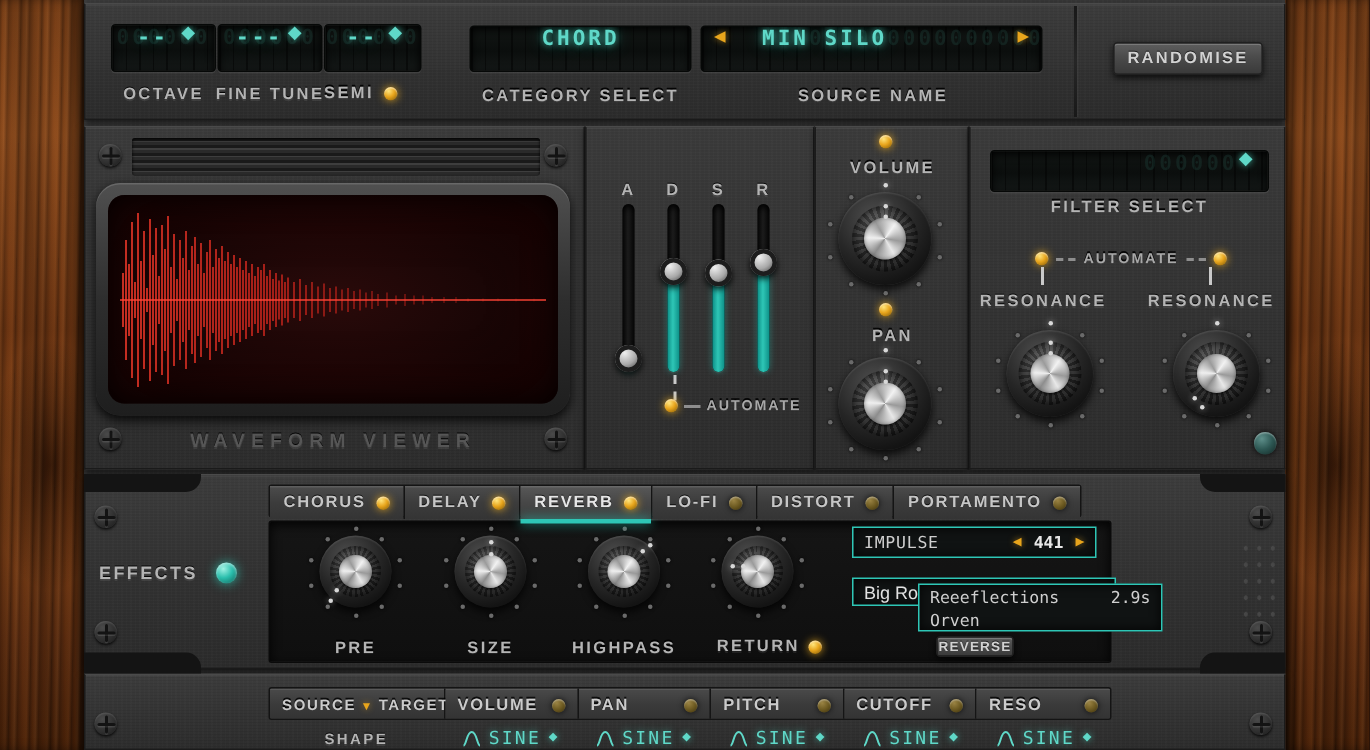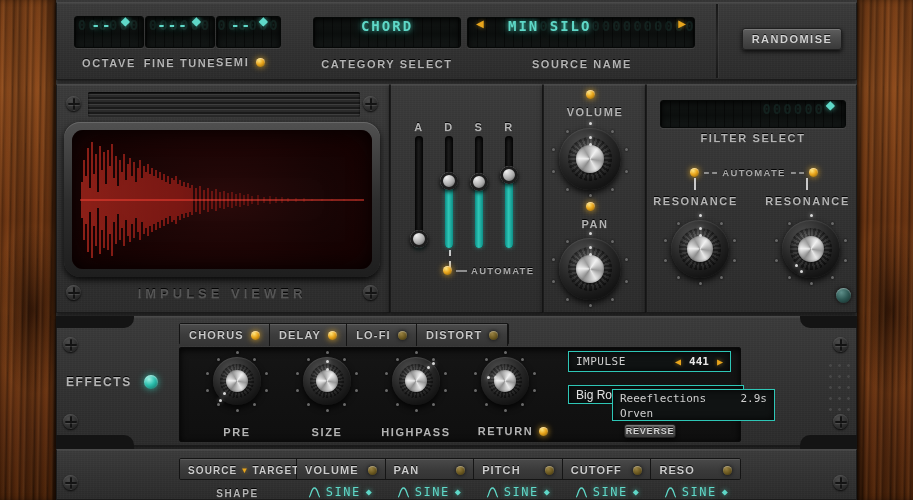--- a/index.html
+++ b/index.html
@@ -346,21 +346,21 @@
                  M140,70 L140,79 M144,70 L144,81 M148,70 L148,78 M152,70 L152,79 M156,70 L156,77
                  M160,70 L160,78 M164,70 L164,76 M168,70 L168,77 M172,70 L172,75 M176,70 L176,76
                  M180,70 L180,74 M186,70 L186,75 M192,70 L192,73 M198,70 L198,74 M204,70 L204,73
                  M210,70 L210,73 M216,70 L216,72 M224,70 L224,72 M232,70 L232,72 M240,70 L240,71
                  M250,70 L250,71 M260,70 L260,71 M272,70 L272,71 M284,70 L284,71"></path>
       </g>
       <line x1="8" y1="70" x2="292" y2="70" stroke="#ff4436" stroke-width="1.1" opacity=".95"></line>
     </svg>
   </div>
 </div>
-<div class="lbl" style="position:absolute; left:64px; top:286px; width:316px; font-size:13px; letter-spacing:4px; color:#565656; z-index:7;">IMPULSE VIEWER</div>
+<div class="lbl" style="position:absolute; left:64px; top:286px; width:316px; font-size:13px; letter-spacing:4px; color:#565656; z-index:7;">WAVEFORM VIEWER</div>
 
 <div class="lbl" style="position:absolute; left:409px; top:121px; width:20px; z-index:7;">A</div>
 <div class="lbl" style="position:absolute; left:439px; top:121px; width:20px; z-index:7;">D</div>
 <div class="lbl" style="position:absolute; left:469px; top:121px; width:20px; z-index:7;">S</div>
 <div class="lbl" style="position:absolute; left:499px; top:121px; width:20px; z-index:7;">R</div>
 
 <div class="slider-track" style="left:415px; top:136px; height:112px; z-index:7;"></div>
 <div class="slider-fill" style="left:415px; top:241px; height:7px; z-index:8;"></div>
 <div class="slider-thumb" style="left:410px; top:230px; z-index:9;"></div>
 
@@ -506,26 +506,34 @@
 <div style="position:absolute; left:179px; top:323px; height:22px; display:flex; z-index:9;
             border:1px solid #141414; border-radius:2px; overflow:visible;">
   <div class="tab">
     <span>CHORUS</span>
     <span class="led on"></span>
   </div>
   <div class="tab">
     <span>DELAY</span>
     <span class="led on"></span>
   </div>
+  <div class="tab active">
+    <span>REVERB</span>
+    <span class="led on"></span>
+  </div>
   <div class="tab">
     <span>LO-FI</span>
     <span class="led dim"></span>
   </div>
   <div class="tab">
     <span>DISTORT</span>
+    <span class="led dim"></span>
+  </div>
+  <div class="tab" style="border-right:none;">
+    <span>PORTAMENTO</span>
     <span class="led dim"></span>
   </div>
 </div>
 
 <div style="position:absolute; left:179px; top:347px; width:562px; height:95px; z-index:7;
             background: linear-gradient(180deg,#151515,#0f0f0f);
             border:1px solid #0a0a0a; border-radius:2px;
             box-shadow: inset 0 2px 7px rgba(0,0,0,.9);"></div>
 
 <div class="knob-wrap" style="position:absolute; left:213px; top:357px; width:48px; height:48px; z-index:8;">

